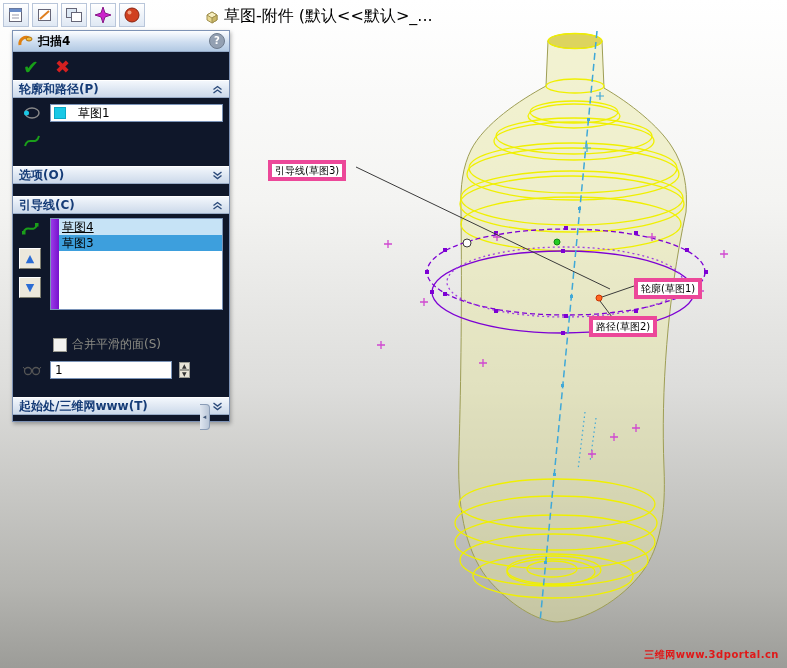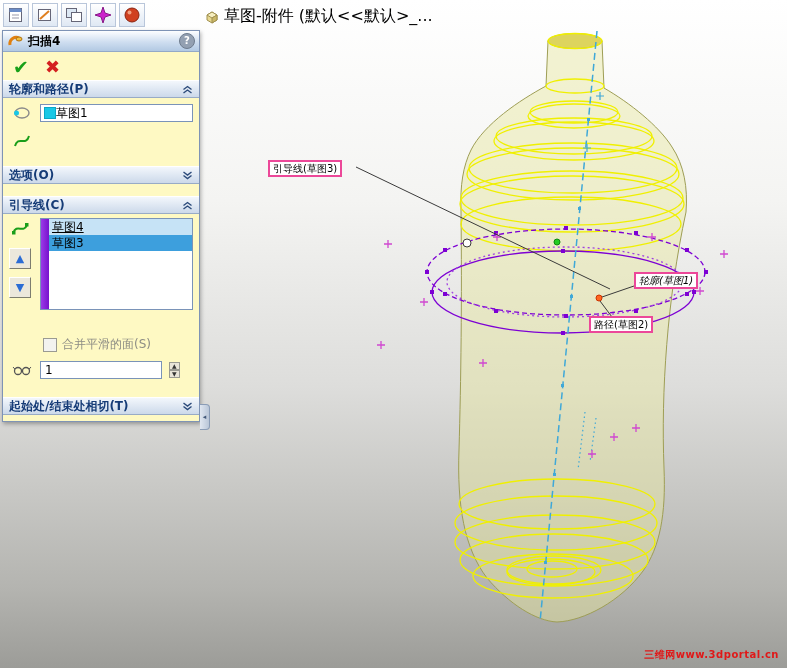--- a/index.html
+++ b/index.html
@@ -4,41 +4,41 @@
 <style>
   html,body{margin:0;padding:0;}
   body{
     width:787px;height:668px;position:relative;overflow:hidden;
     font-family:"DejaVu Sans","Liberation Sans",sans-serif;
     background:linear-gradient(180deg,#ffffff 0%,#f4f4f2 30%,#dddddb 58%,#b4b4b0 88%,#9c9c98 100%);
   }
   
   .viewport-svg{position:absolute;left:0;top:0;}
   .callout{
-    position:absolute;background:#ffffff;border:2px solid #ec4899;
+    position:absolute;background:#ffffff;border:4px solid #ec4899;
     font-size:10px;line-height:13px;padding:0 3px;white-space:nowrap;color:#000;
   }
   .watermark{
     position:absolute;right:8px;bottom:6px;color:#e01818;
     font-size:10px;font-weight:bold;letter-spacing:0.5px;
   }
   
   .toolbar{position:absolute;left:3px;top:3px;display:flex;gap:3px;}
   .tool-btn{
     width:26px;height:24px;display:flex;align-items:center;justify-content:center;
     border:1px solid #b9c6da;background:linear-gradient(#ffffff,#dfe8f4);box-sizing:border-box;
   }
   .doc-label{
     position:absolute;left:205px;top:6px;display:flex;align-items:center;gap:5px;
     font-size:16px;color:#000;
   }
   
   .panel{
-    position:absolute;left:2px;top:30px;width:198px;box-sizing:border-box;
-    background:#fef9c3;border:1px solid #7e93b5;box-shadow:1px 2px 4px rgba(0,0,0,.3);
+    position:absolute;left:12px;top:30px;width:218px;box-sizing:border-box;
+    background:#0f172a;border:1px solid #7e93b5;box-shadow:1px 2px 4px rgba(0,0,0,.3);
     font-size:12px;
   }
   .panel-header{
     height:20px;display:flex;align-items:center;gap:5px;padding:0 4px;
     background:linear-gradient(180deg,#fdfeff,#cfdef0 55%,#b2c9e3);
     border-bottom:1px solid #93a9c7;
   }
   .panel-title{font-weight:bold;color:#000;}
   .help-btn{
     margin-left:auto;width:14px;height:14px;border-radius:8px;background:#93a0b2;
@@ -52,21 +52,21 @@
     height:18px;display:flex;align-items:center;padding:0 6px;box-sizing:border-box;
     background:linear-gradient(180deg,#f3f7fc,#ccd9ea);
     border-top:1px solid #ffffff;border-bottom:1px solid #98abc6;
     color:#163c77;font-weight:bold;
   }
   .section-header .chev{margin-left:auto;display:flex;}
   .field-row{display:flex;align-items:center;gap:5px;padding:4px 6px 2px 6px;}
   .mini-icon{width:26px;height:22px;display:flex;align-items:center;justify-content:center;flex:none;}
   .value-box{
     flex:1;height:18px;background:#fff;border:1px solid #7a93b8;box-sizing:border-box;
-    display:flex;align-items:center;gap:0;padding:0 3px;
+    display:flex;align-items:center;gap:12px;padding:0 3px;
   }
   .swatch{width:10px;height:10px;flex:none;}
   .swatch-cyan{background:#19c8e6;border:1px solid #0aa8c6;}
   .swatch-pink{background:#ff9ccd;border:1px solid #e07cae;}
   .spacer12{height:12px;}
   .guide-body{display:flex;gap:5px;padding:4px 6px 2px 2px;}
   .guide-left{width:30px;display:flex;flex-direction:column;align-items:center;gap:8px;flex:none;}
   .arrow-btn{
     width:22px;height:21px;display:flex;align-items:center;justify-content:center;
     background:#ece8dc;border:1px solid;border-color:#ffffff #7d7d6f #7d7d6f #ffffff;
@@ -191,21 +191,21 @@
     <line x1="356" y1="167" x2="610" y2="289"></line>
     <line x1="634" y1="286" x2="602" y2="297"></line>
     <line x1="612" y1="317" x2="600" y2="301"></line>
   </g>
   <circle cx="467" cy="243" r="4" fill="#ffffff" stroke="#3a3a3a"></circle>
   <circle cx="557" cy="242" r="3" fill="#22cc22" stroke="#0e8a0e"></circle>
   <circle cx="599" cy="298" r="3" fill="#ff6622" stroke="#cc3300"></circle>
 </svg>
 
 <div class="callout" style="left:268px;top:160px;">引导线(草图3)</div>
-<div class="callout" style="left:634px;top:272px;font-style:italic;">轮廓(草图1)</div>
+<div class="callout" style="left:634px;top:278px;">轮廓(草图1)</div>
 <div class="callout" style="left:589px;top:316px;">路径(草图2)</div>
 
 <div class="watermark">三维网www.3dportal.cn</div>
 
 <div class="toolbar">
   <div class="tool-btn">
     <svg width="18" height="16">
         <rect x="2.5" y="1.5" width="12" height="13" fill="#fff" stroke="#667"></rect>
         <rect x="2.5" y="1.5" width="12" height="3.5" fill="#6a8cc8"></rect>
         <line x1="5" y1="8" x2="12" y2="8" stroke="#99a"></line>
@@ -354,21 +354,21 @@
     </div>
     <span class="spin-arrows">
       <span>▲</span>
       <span>▼</span>
     </span>
   </div>
 
   <div class="spacer12"></div>
 
   <div class="section-header">
-    <span>起始处/结束处相切(T)</span>
+    <span>起始处/三维网www(T)</span>
     <span class="chev">
       <svg width="11" height="9">
           <path d="M1.5 1 L5.5 4 L9.5 1 M1.5 4.5 L5.5 7.5 L9.5 4.5" fill="none" stroke="#2b4a7a" stroke-width="1.4"></path>
         </svg>
     </span>
   </div>
 
   <div class="panel-bottom-pad"></div>
 </div>
 

